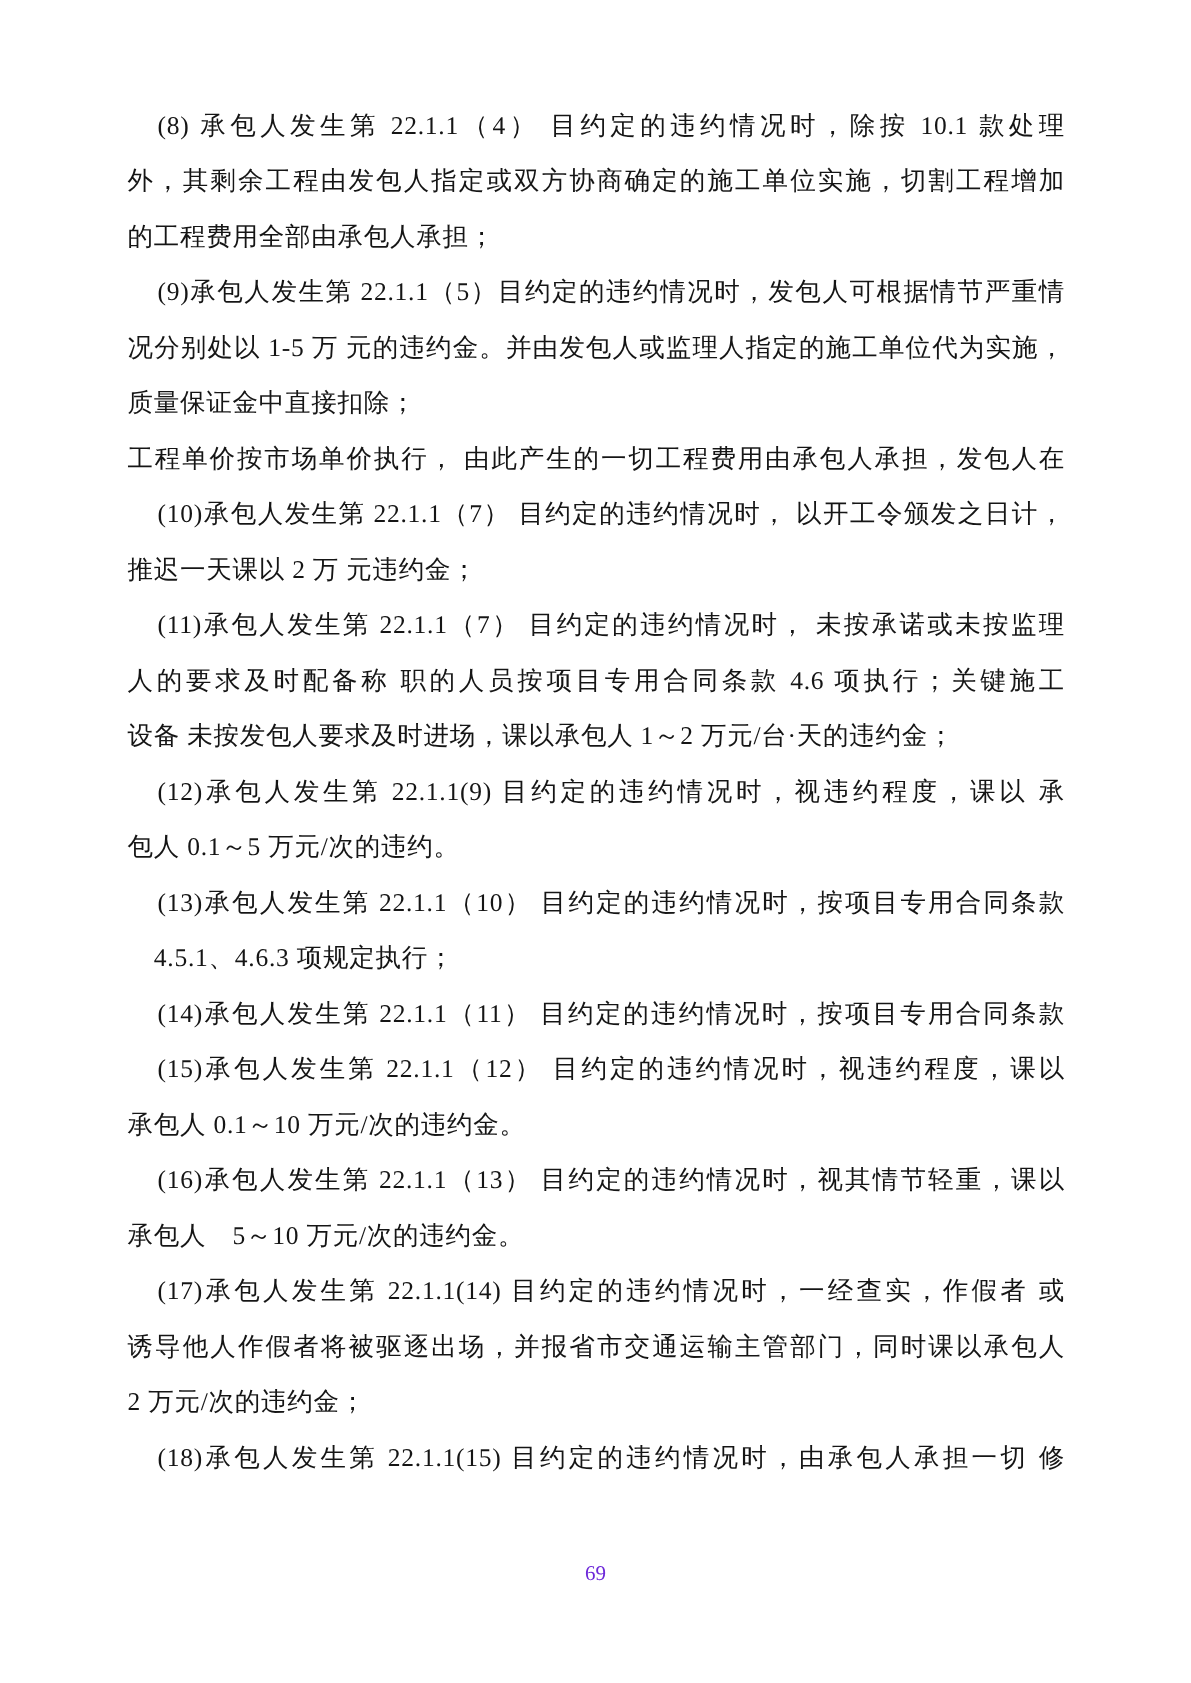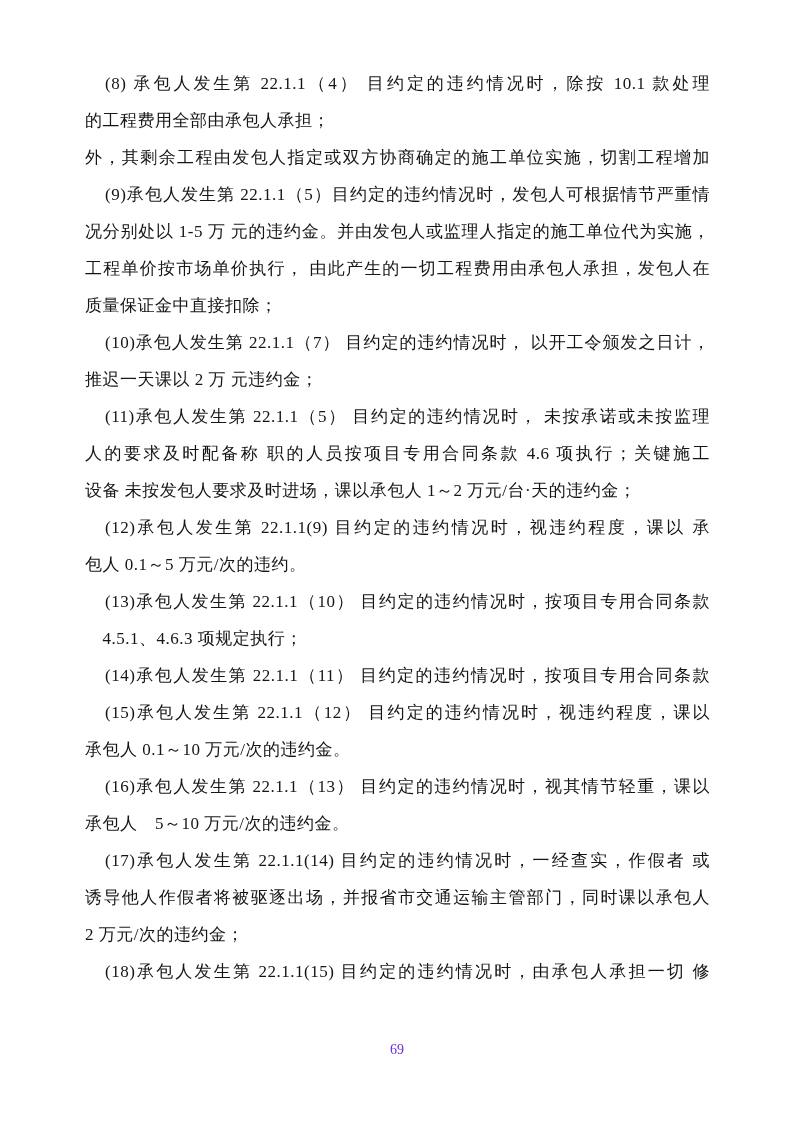--- a/index.html
+++ b/index.html
@@ -53,35 +53,35 @@
     font-family: "Liberation Serif", "DejaVu Serif", serif;
   }
 </style>
 </head>
 <body>
 
 <div class="page">
   <div class="doc-body">
       <div class="paragraph">
         <div class="line first justify">(8) 承包人发生第 22.1.1（4） 目约定的违约情况时，除按 10.1 款处理</div>
+        <div class="line justify">外，其剩余工程由发包人指定或双方协商确定的施工单位实施，切割工程增加</div>
         <div class="line">的工程费用全部由承包人承担；</div>
-        <div class="line justify">外，其剩余工程由发包人指定或双方协商确定的施工单位实施，切割工程增加</div>
       </div>
       <div class="paragraph">
         <div class="line first justify">(9)承包人发生第 22.1.1（5）目约定的违约情况时，发包人可根据情节严重情</div>
         <div class="line justify">况分别处以 1-5 万 元的违约金。并由发包人或监理人指定的施工单位代为实施，</div>
+        <div class="line">质量保证金中直接扣除；</div>
         <div class="line justify">工程单价按市场单价执行， 由此产生的一切工程费用由承包人承担，发包人在</div>
-        <div class="line">质量保证金中直接扣除；</div>
       </div>
       <div class="paragraph">
         <div class="line first justify">(10)承包人发生第 22.1.1（7） 目约定的违约情况时， 以开工令颁发之日计，</div>
         <div class="line">推迟一天课以 2 万 元违约金；</div>
       </div>
       <div class="paragraph">
-        <div class="line first justify">(11)承包人发生第 22.1.1（5） 目约定的违约情况时， 未按承诺或未按监理</div>
+        <div class="line first justify">(11)承包人发生第 22.1.1（7） 目约定的违约情况时， 未按承诺或未按监理</div>
         <div class="line justify">人的要求及时配备称 职的人员按项目专用合同条款 4.6 项执行；关键施工</div>
         <div class="line">设备 未按发包人要求及时进场，课以承包人 1～2 万元/台·天的违约金；</div>
       </div>
       <div class="paragraph">
         <div class="line first justify">(12)承包人发生第 22.1.1(9) 目约定的违约情况时，视违约程度，课以 承</div>
         <div class="line">包人 0.1～5 万元/次的违约。</div>
       </div>
       <div class="paragraph">
         <div class="line first justify">(13)承包人发生第 22.1.1（10） 目约定的违约情况时，按项目专用合同条款</div>
         <div class="line">　4.5.1、4.6.3 项规定执行；</div>

